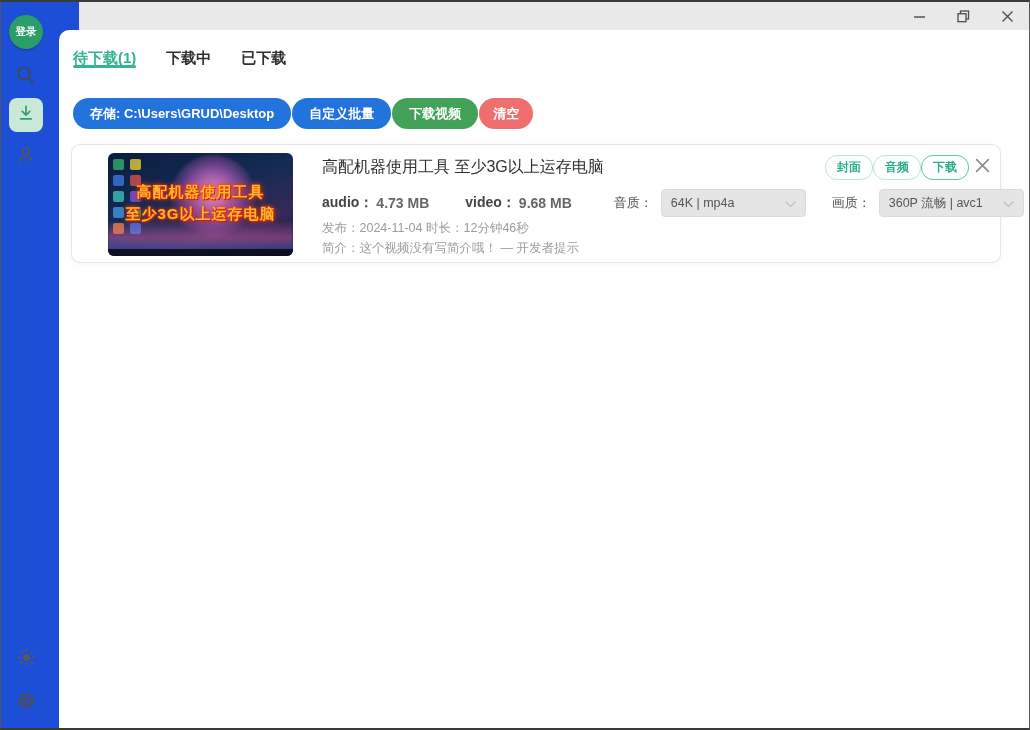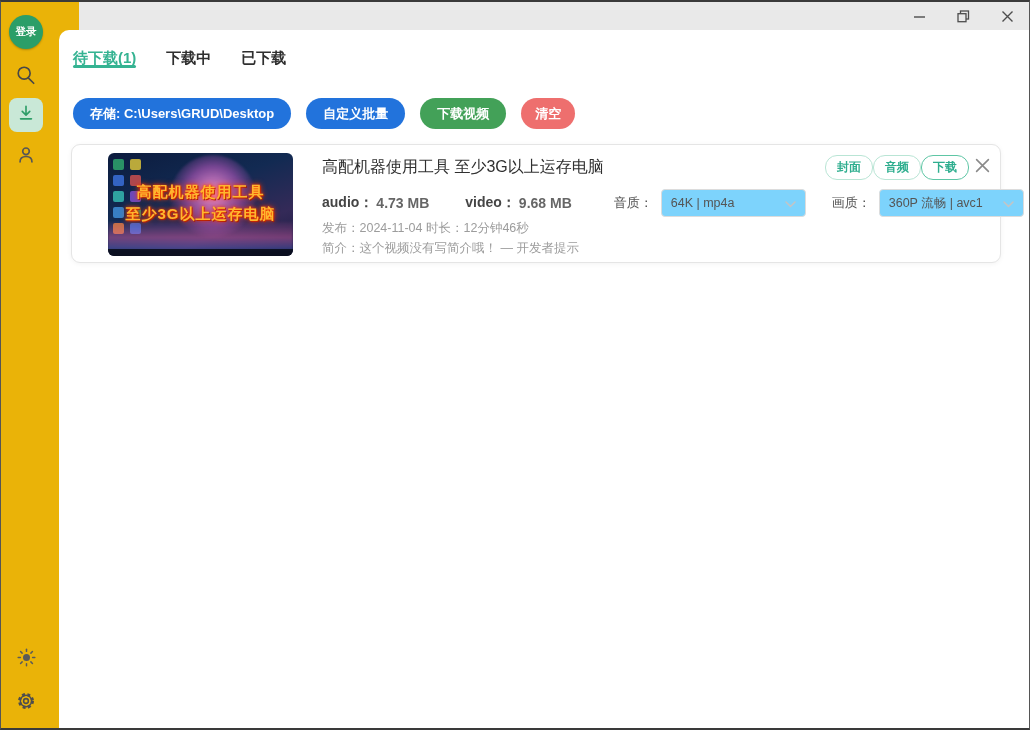--- a/index.html
+++ b/index.html
@@ -8,38 +8,38 @@
     position:relative; width:1030px; height:730px; background:#e9e9e9;
     border:1px solid #555; border-top:2px solid #3a3a3a; border-bottom:2px solid #3a3a3a;
     overflow:hidden;
   }
   
   .titlebar { position:absolute; top:0; left:0; right:0; height:28px; background:#e9e9e9; }
   .win-controls { position:absolute; top:0; right:0; height:28px; display:flex; align-items:center; }
   .win-btn { width:44px; height:28px; display:flex; align-items:center; justify-content:center; cursor:pointer; color:#4d4d4d; }
   .win-btn svg { display:block; }
   
-  .sidebar { position:absolute; top:0; left:0; width:78px; bottom:0; background:#eab308; }
+  .sidebar { position:absolute; top:0; left:0; width:78px; bottom:0; background:#1d4ed8; }
   .login-badge {
     position:absolute; top:13px; left:8px; width:34px; height:34px; border-radius:50%;
     background:#2b9e68; color:#fff; font-size:10.5px; font-weight:700;
     display:flex; align-items:center; justify-content:center; cursor:pointer;
     box-shadow:0 1px 2px rgba(0,0,0,.25);
   }
   .side-icon { position:absolute; left:0; width:50px; display:flex; justify-content:center; cursor:pointer; }
   .side-icon.active-box { left:8px; width:34px; height:34px; background:#c9e8d7; border-radius:8px; align-items:center; }
   
   .main { position:absolute; left:58px; top:28px; right:0; bottom:0; background:#ffffff; border-top-left-radius:10px; }
   
   .tabs { position:absolute; left:14px; top:19px; display:flex; gap:30px; }
   .tab { font-size:15px; font-weight:700; color:#2f2f2f; cursor:pointer; position:relative; }
   .tab.active { color:#35b392; }
   .tab.active::after { content:""; position:absolute; left:0; right:0; bottom:0; height:3px; border-radius:2px; background:#35b392; }
   
-  .toolbar { position:absolute; left:14px; top:68px; display:flex; gap:15px; align-items:center;justify-content:space-between; }
+  .toolbar { position:absolute; left:14px; top:68px; display:flex; gap:1px; align-items:center;justify-content:space-between; }
   .pill-btn {
     height:31px; border-radius:16px; color:#fff; font-size:13px; font-weight:700;
     display:flex; align-items:center; padding:0 17px; cursor:pointer; border:none; white-space:nowrap;
   }
   .pill-blue  { background:#2273dc; }
   .pill-green { background:#43a158; }
   .pill-red   { background:#ee6f6e; padding:8px 14px; }
   
   .card {
     position:absolute; left:12px; top:114px; width:930px; height:119px;
@@ -84,21 +84,21 @@
     border:1px solid #b9e5d5; border-radius:12px; padding:3px 11px; cursor:pointer; white-space:nowrap;
   }
   .act-pill.strong { border-color:#5ec6a5; }
   .card-close { cursor:pointer; margin-left:6px; display:flex; align-items:center; }
   .specs-row { position:absolute; left:0; top:36px; display:flex; align-items:center; }
   .spec-label { font-size:14px; font-weight:700; color:#454545; white-space:nowrap; }
   .spec-val { font-size:14px; color:#666; margin-left:3px; white-space:nowrap;font-weight:bold; }
   .gap36 { width:36px; } .gap44 { width:42px; } .gap28 { width:26px; }
   .dd-label { font-size:13px; color:#555; margin-right:8px; white-space:nowrap; }
   .dropdown {
-    width:145px; height:28px; border:1px solid #dcdcdc; border-radius:4px; background:#7dd3fc;
+    width:145px; height:28px; border:1px solid #dcdcdc; border-radius:4px; background:#e5e5e5;
     display:flex; align-items:center; justify-content:space-between; padding:0 9px; cursor:pointer;
   }
   .dd-value { font-size:12.5px; color:#555; white-space:nowrap; }
   .meta-row { position:absolute; left:0; top:67px; font-size:12.5px; color:#9c9c9c; white-space:nowrap; }
   .desc-row { position:absolute; left:0; top:87px; font-size:12.5px; color:#9c9c9c; white-space:nowrap; }
 </style>
 </head>
 <body>
 
 <div class="window">

